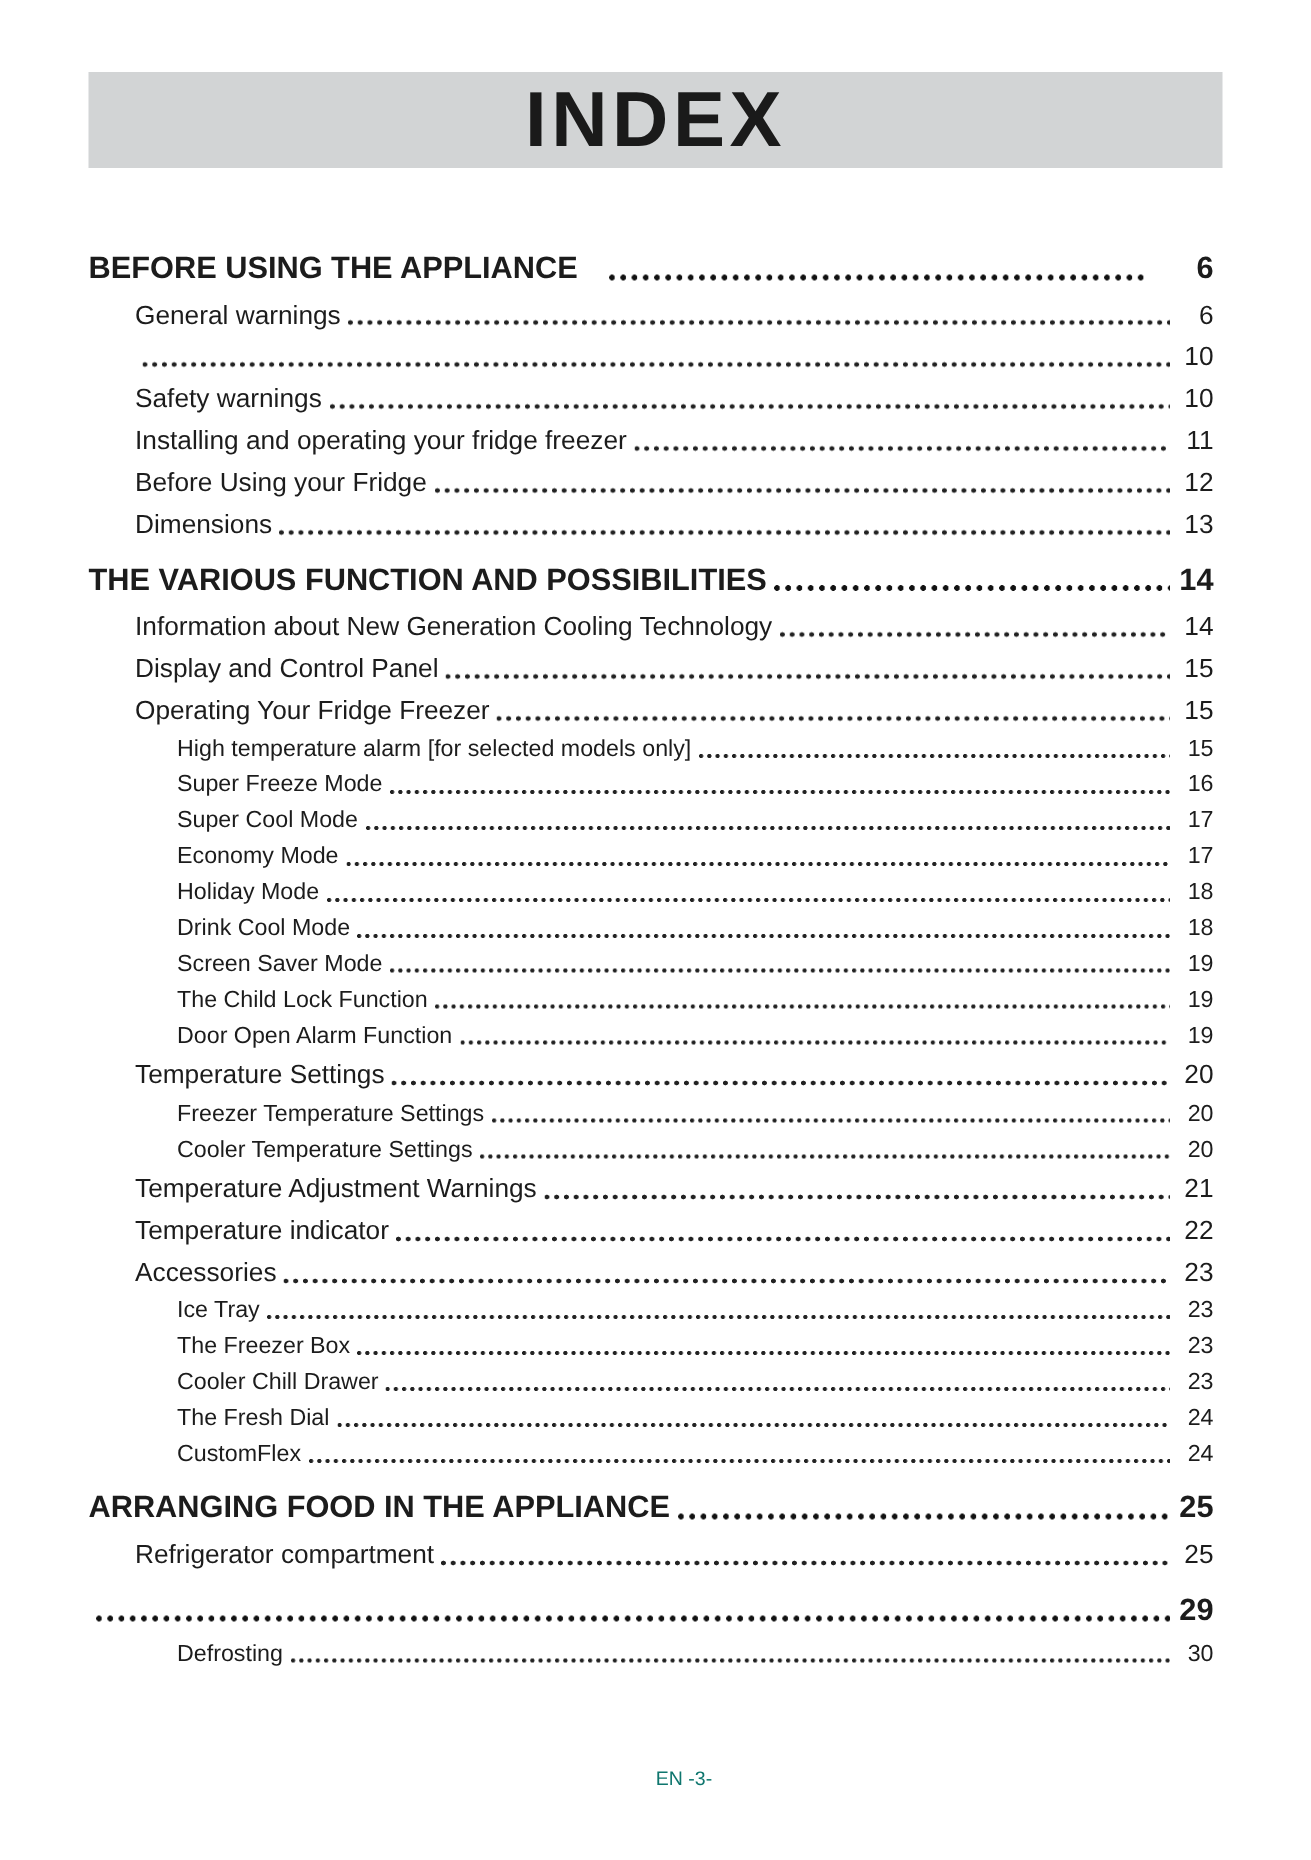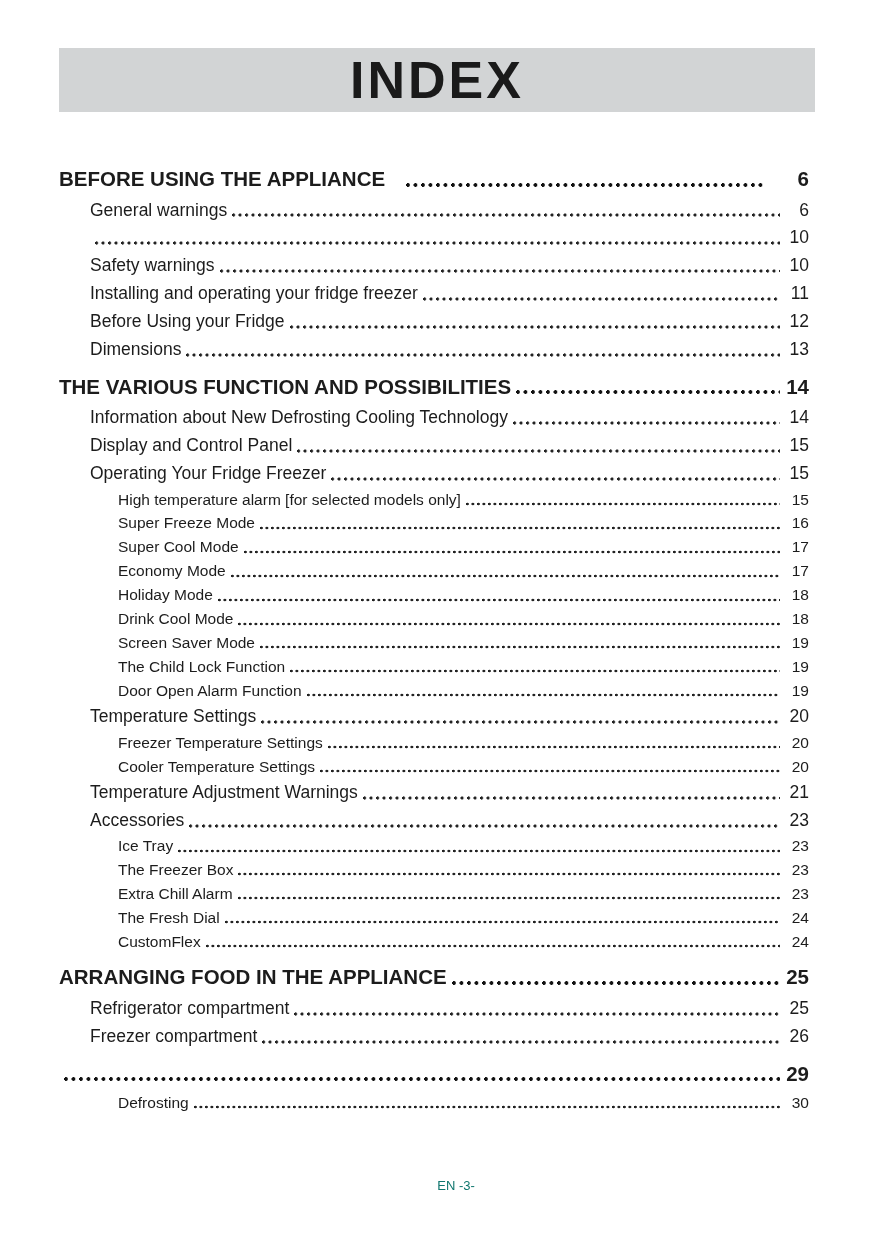--- a/index.html
+++ b/index.html
@@ -157,21 +157,21 @@
     <span class="pagenum">13</span>
   </div>
 
   <div class="row l0">
     <span class="label">THE VARIOUS FUNCTION AND POSSIBILITIES</span>
     <span class="leader"></span>
     <span class="pagenum">14</span>
   </div>
 
   <div class="row l1">
-    <span class="label">Information about New Defrosting Cooling Technology</span>
+    <span class="label">Information about New Generation Cooling Technology</span>
     <span class="leader"></span>
     <span class="pagenum">14</span>
   </div>
 
   <div class="row l1">
     <span class="label">Display and Control Panel</span>
     <span class="leader"></span>
     <span class="pagenum">15</span>
   </div>
 
@@ -252,41 +252,46 @@
     <span class="leader"></span>
     <span class="pagenum">20</span>
   </div>
 
   <div class="row l1">
     <span class="label">Temperature Adjustment Warnings</span>
     <span class="leader"></span>
     <span class="pagenum">21</span>
   </div>
 
+  <div class="row l1">
+    <span class="label">Temperature indicator</span>
+    <span class="leader"></span>
+    <span class="pagenum">22</span>
+  </div>
 
   <div class="row l1">
     <span class="label">Accessories</span>
     <span class="leader"></span>
     <span class="pagenum">23</span>
   </div>
 
   <div class="row l2">
     <span class="label">Ice Tray</span>
     <span class="leader"></span>
     <span class="pagenum">23</span>
   </div>
 
   <div class="row l2">
     <span class="label">The Freezer Box</span>
     <span class="leader"></span>
     <span class="pagenum">23</span>
   </div>
 
   <div class="row l2">
-    <span class="label">Extra Chill Alarm</span>
+    <span class="label">Cooler Chill Drawer</span>
     <span class="leader"></span>
     <span class="pagenum">23</span>
   </div>
 
   <div class="row l2">
     <span class="label">The Fresh Dial</span>
     <span class="leader"></span>
     <span class="pagenum">24</span>
   </div>
 
@@ -301,25 +306,20 @@
     <span class="leader"></span>
     <span class="pagenum">25</span>
   </div>
 
   <div class="row l1">
     <span class="label">Refrigerator compartment</span>
     <span class="leader"></span>
     <span class="pagenum">25</span>
   </div>
 
-  <div class="row l1">
-    <span class="label">Freezer compartment</span>
-    <span class="leader"></span>
-    <span class="pagenum">26</span>
-  </div>
 
   <div class="row l0">
     <span class="leader"></span>
     <span class="pagenum">29</span>
   </div>
 
   <div class="row l2">
     <span class="label">Defrosting</span>
     <span class="leader"></span>
     <span class="pagenum">30</span>

